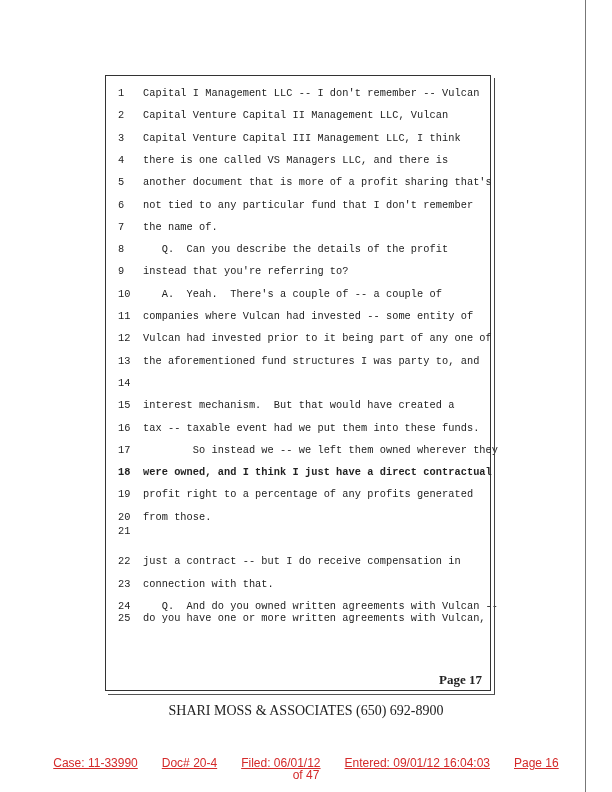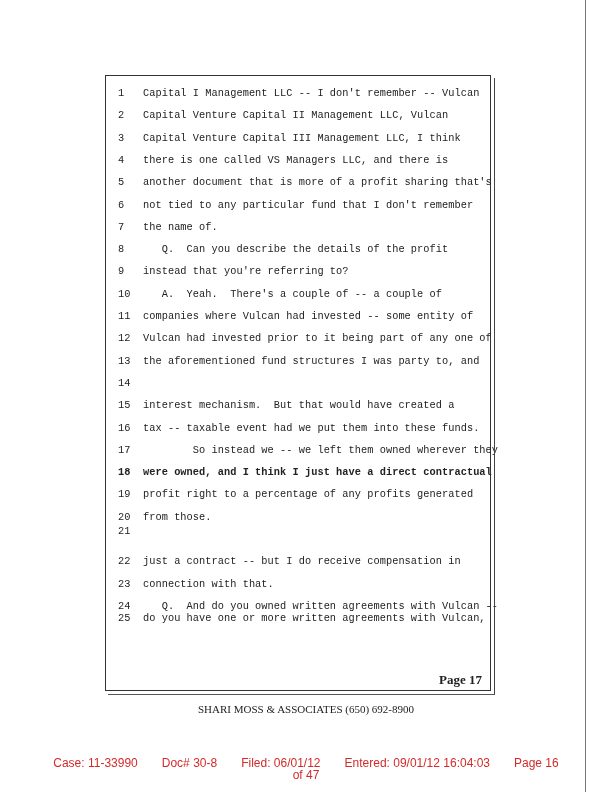--- a/index.html
+++ b/index.html
@@ -5,23 +5,23 @@
   html, body { margin: 0; padding: 0; }
   body { width: 612px; height: 792px; background: #ffffff; position: relative; overflow: hidden; font-family: "Liberation Mono", "DejaVu Sans Mono", monospace; }
   .page-edge { position: absolute; left: 585px; top: 0; width: 1px; height: 792px; background: #777; }
   .box { position: absolute; left: 105px; top: 75px; width: 386px; height: 616px; border: 1px solid #333; box-sizing: border-box; }
   .box-shadow-right { position: absolute; left: 494px; top: 78px; width: 1px; height: 617px; background: #444; }
   .box-shadow-bottom { position: absolute; left: 108px; top: 694px; width: 387px; height: 1px; background: #555; }
   .line { position: absolute; left: 0; height: 22px; font-size: 10.3px; color: #222; white-space: pre; letter-spacing: 0.05px; }
   .ln { position: absolute; left: 12px; width: 20px; text-align: left; }
   .txt { position: absolute; left: 37px; }
   .page-no { position: absolute; right: 8px; top: 596px; font-family: "Liberation Serif", serif; font-weight: bold; font-size: 13px; color: #222; }
-  .footer-firm { position: absolute; left: 0; width: 612px; top: 703px; text-align: center; font-family: "Liberation Serif", serif; font-size: 11px; color: #222; padding-left: 0px; }
+  .footer-firm { position: absolute; left: 0; width: 612px; top: 703px; text-align: center; font-family: "Liberation Serif", serif; font-size: 14px; color: #222; padding-left: 0px; }
   .stamp { position: absolute; left: 0; width: 612px; top: 757px; text-align: center; font-family: "Liberation Sans", sans-serif; font-size: 12px; color: #d42a2a; line-height: 12px; }
-  .stamp span { margin: 0 12px; }
+  .stamp span { margin: 0 12px; text-decoration: underline; }
 </style>
 </head>
 <body>
 
 <div class="page-edge"></div>
 
 <div class="box" id="box">
   <div class="page-no">Page 17</div>
 <div class="line" style="top: 11px; width: 100%;"><span class="ln">1</span><span class="txt">Capital I Management LLC -- I don't remember -- Vulcan</span></div>
     <div class="line" style="top: 33.3px; width: 100%;"><span class="ln">2</span><span class="txt">Capital Venture Capital II Management LLC, Vulcan</span></div>
@@ -49,16 +49,16 @@
     <div class="line" style="top: 523.9px; width: 100%;"><span class="ln">24</span><span class="txt">   Q.  And do you owned written agreements with Vulcan --</span></div>
     <div class="line" style="top: 536px; width: 100%;"><span class="ln">25</span><span class="txt">do you have one or more written agreements with Vulcan,</span></div>
   </div>
 <div class="box-shadow-right"></div>
 <div class="box-shadow-bottom"></div>
 
 <div class="footer-firm">SHARI MOSS &amp; ASSOCIATES  (650) 692-8900</div>
 
 <div class="stamp">
   <div>
-    <span>Case: 11-33990</span><span>Doc# 30-8</span><span>Filed: 06/01/12</span><span>Entered: 09/01/12 16:04:03</span><span>Page 16</span>
+    <span>Case: 11-33990</span><span>Doc# 20-4</span><span>Filed: 06/01/12</span><span>Entered: 09/01/12 16:04:03</span><span>Page 16</span>
   </div>
   <div>of 47</div>
 </div>
 
 </body></html>

